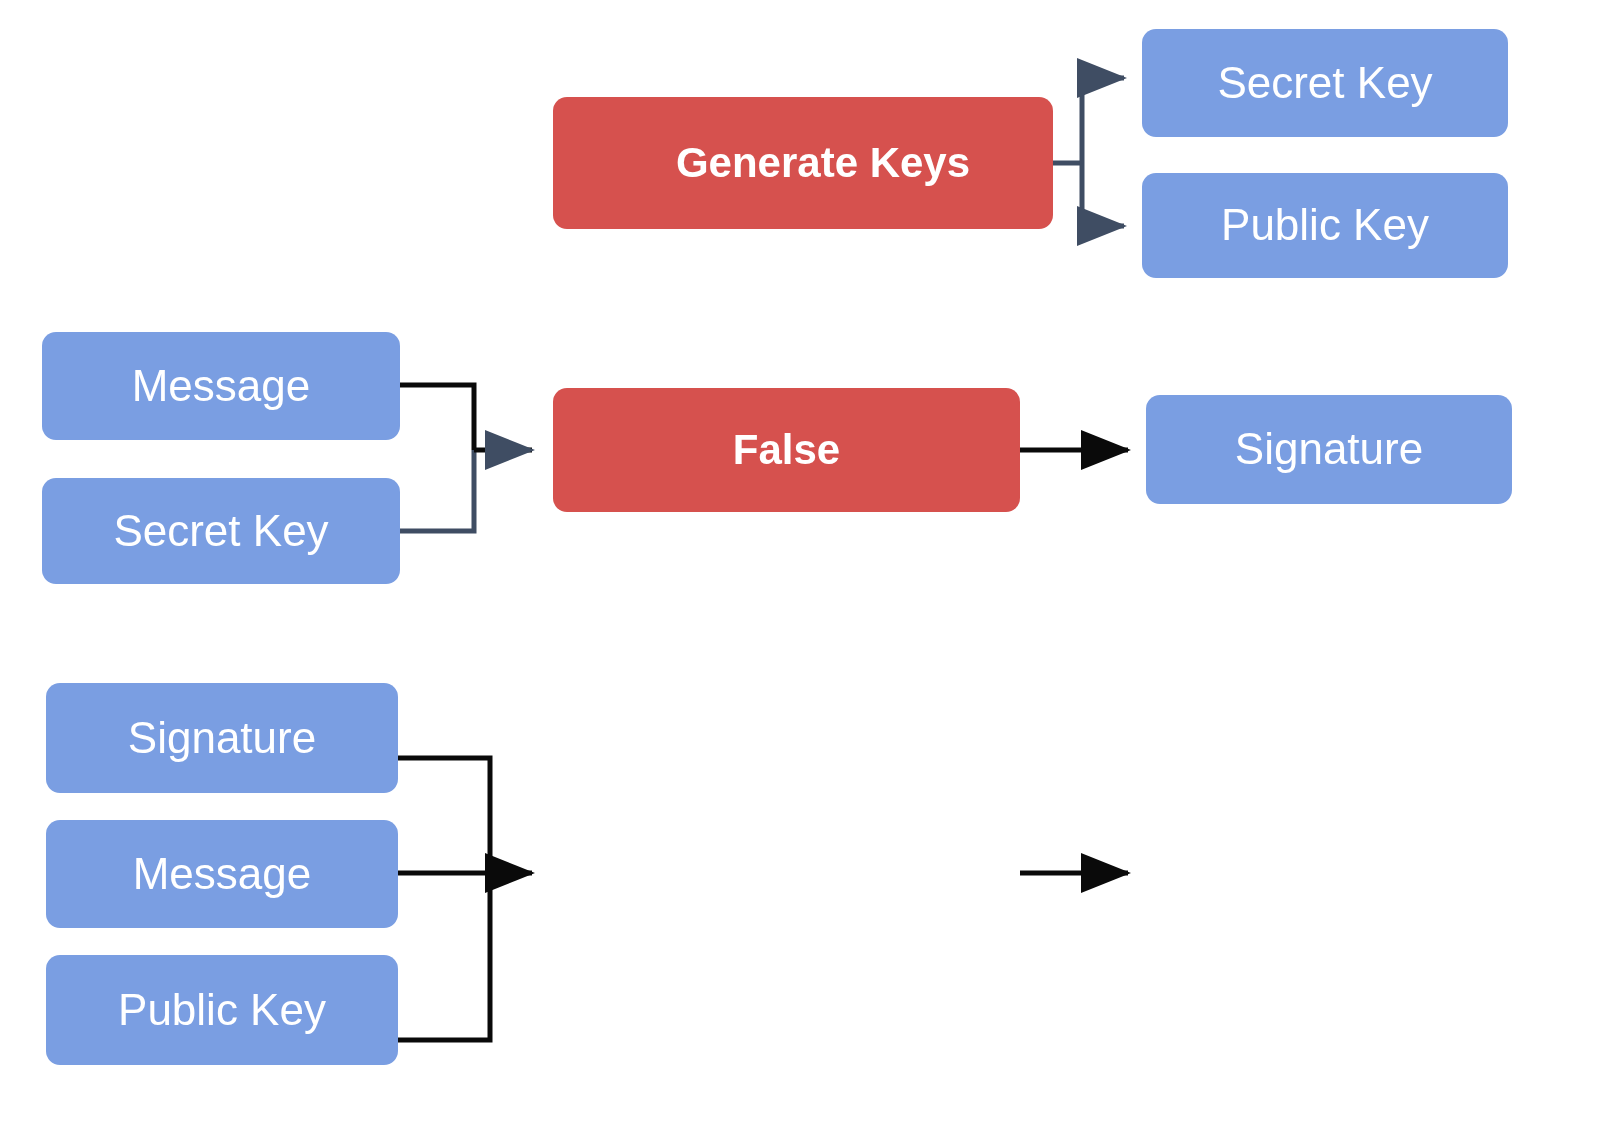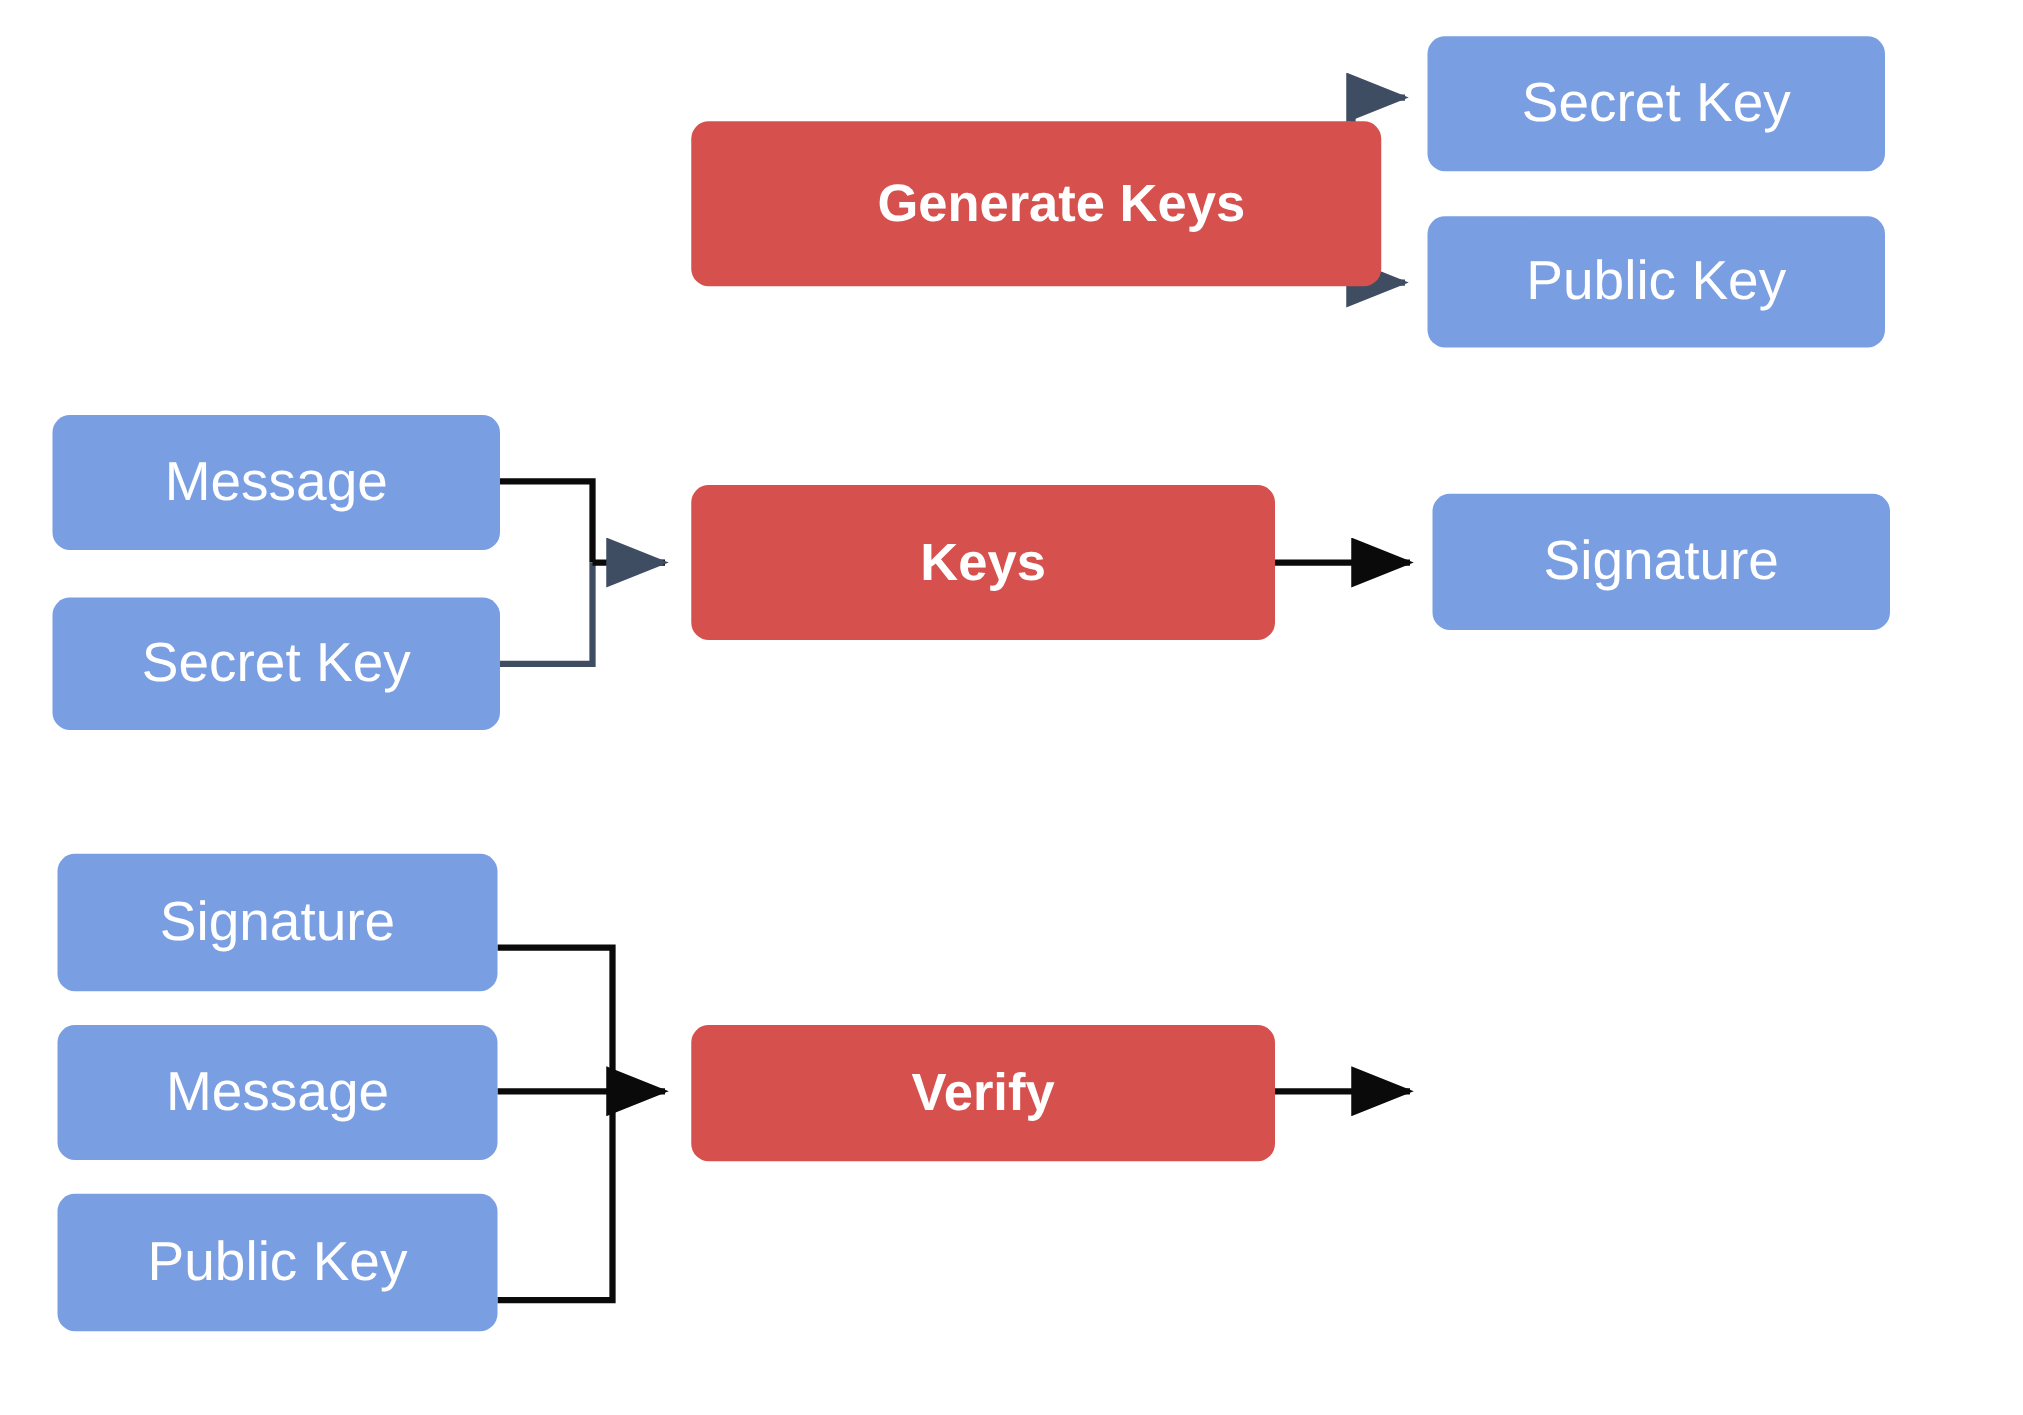--- a/index.html
+++ b/index.html
@@ -92,36 +92,35 @@
     </g>
     <g>
       <path d="M398,873 L532,873" stroke="#0A0A0A" stroke-width="5" fill="none" marker-end="url(#arrow-black)"></path>
     </g>
 
     <g>
       <path d="M1020,873 L1128,873" stroke="#0A0A0A" stroke-width="5" fill="none" marker-end="url(#arrow-black)"></path>
     </g>
   </svg>
 
-  <div class="node red" style="left:553px; top:97px; width:552px; height:132px;padding-left:40px;">Generate Keys</div>
+  <div class="node red" style="left:553px; top:97px; width:500px; height:132px;padding-left:40px;">Generate Keys</div>
 
   <div class="node blue" style="left:1142px; top:29px; width:366px; height:108px;">Secret Key</div>
 
   <div class="node blue" style="left:1142px; top:173px; width:366px; height:105px;">Public Key</div>
 
   <div class="node blue" style="left:42px; top:332px; width:358px; height:108px;">Message</div>
 
   <div class="node blue" style="left:42px; top:478px; width:358px; height:106px;">Secret Key</div>
 
-  <div class="node red" style="left:553px; top:388px; width:467px; height:124px;">Keys</div>
+  <div class="node red" style="left:553px; top:388px; width:467px; height:124px;">False</div>
 
   <div class="node blue" style="left:1146px; top:395px; width:366px; height:109px;">Signature</div>
 
   <div class="node blue" style="left:46px; top:683px; width:352px; height:110px;">Signature</div>
 
   <div class="node blue" style="left:46px; top:820px; width:352px; height:108px;">Message</div>
 
   <div class="node blue" style="left:46px; top:955px; width:352px; height:110px;">Public Key</div>
 
-  <div class="node red" style="left:553px; top:820px; width:467px; height:109px;">Verify</div>
 
 
 </div>
 
 </body></html>

